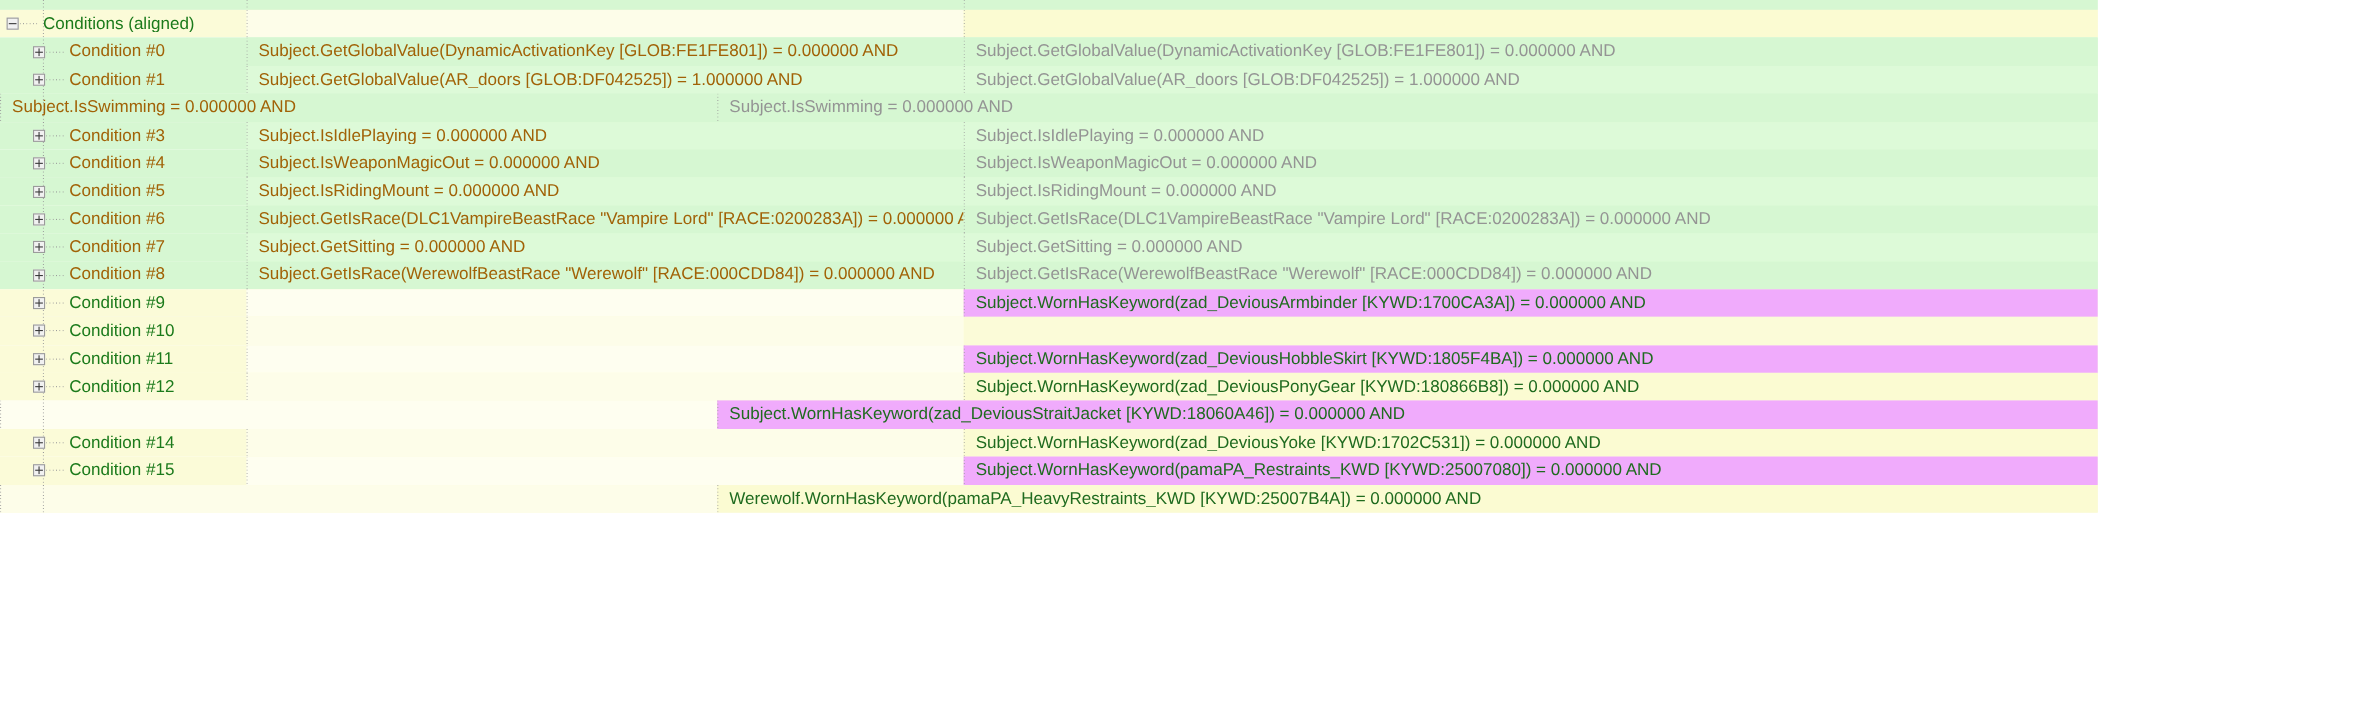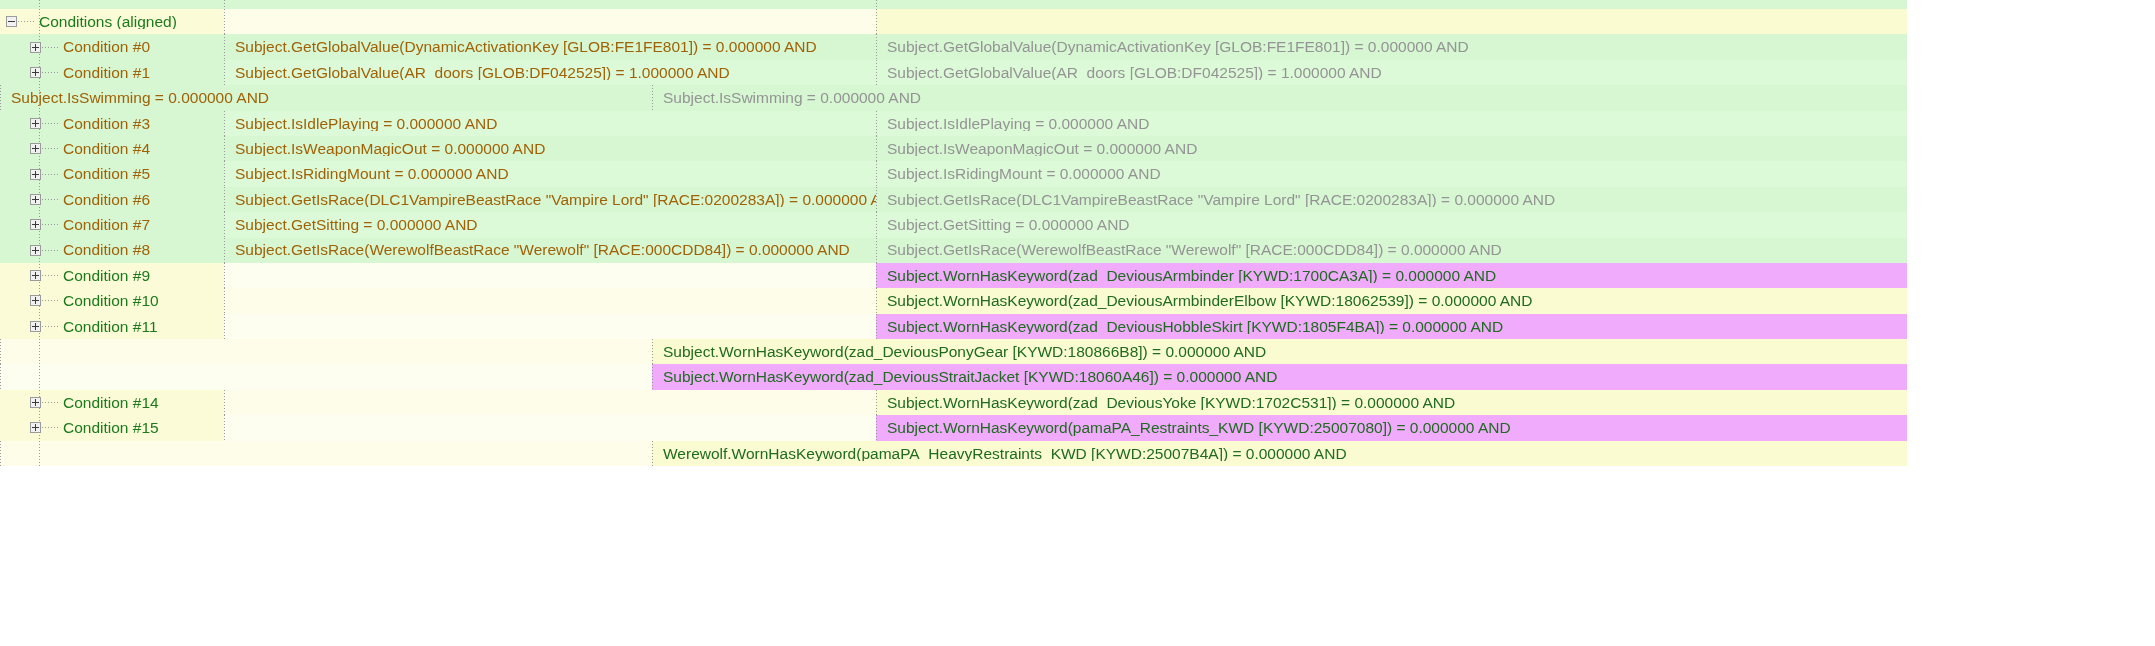--- a/index.html
+++ b/index.html
@@ -353,39 +353,42 @@
     <div class="row bg-yellow">
       <div class="col-label">
         <div class="indent lvl2"></div>
         <div class="toggle plus"></div>
         <div class="elbow"></div>
         <span class="label-text t-green">Condition #10</span>
       </div>
       <div class="col-mid">
         <span class="expr t-purple"></span>
       </div>
-      <div class="col-right">
-        <span class="expr t-darkgreen">Subject.WornHasKeyword(zad_DeviousArmbinderElbow [KYWD:18062539]) = 0.000000 AND</span>
-      </div>
     </div>
     <div class="row bg-yellow band">
       <div class="col-label">
         <div class="indent lvl2"></div>
         <div class="toggle plus"></div>
         <div class="elbow"></div>
         <span class="label-text t-green">Condition #11</span>
       </div>
       <div class="col-mid">
         <span class="expr t-purple"></span>
       </div>
       <div class="col-right">
         <span class="expr t-darkgreen">Subject.WornHasKeyword(zad_DeviousHobbleSkirt [KYWD:1805F4BA]) = 0.000000 AND</span>
       </div>
     </div>
     <div class="row bg-yellow">
+      <div class="col-label">
+        <div class="indent lvl2"></div>
+        <div class="toggle plus"></div>
+        <div class="elbow"></div>
+        <span class="label-text t-green">Condition #12</span>
+      </div>
       <div class="col-mid">
         <span class="expr t-purple"></span>
       </div>
       <div class="col-right">
         <span class="expr t-darkgreen">Subject.WornHasKeyword(zad_DeviousPonyGear [KYWD:180866B8]) = 0.000000 AND</span>
       </div>
     </div>
     <div class="row bg-yellow band">
       <div class="col-mid">
         <span class="expr t-purple"></span>

